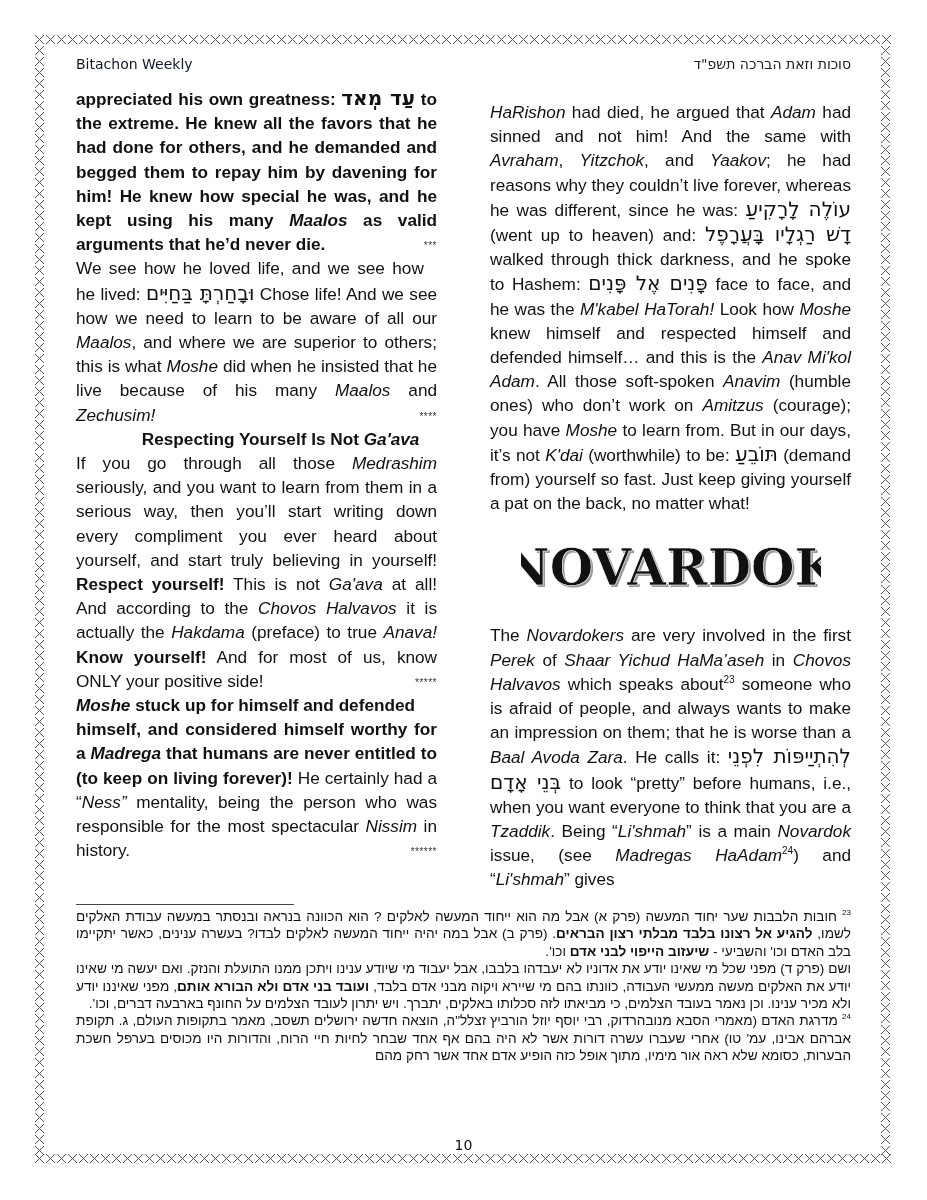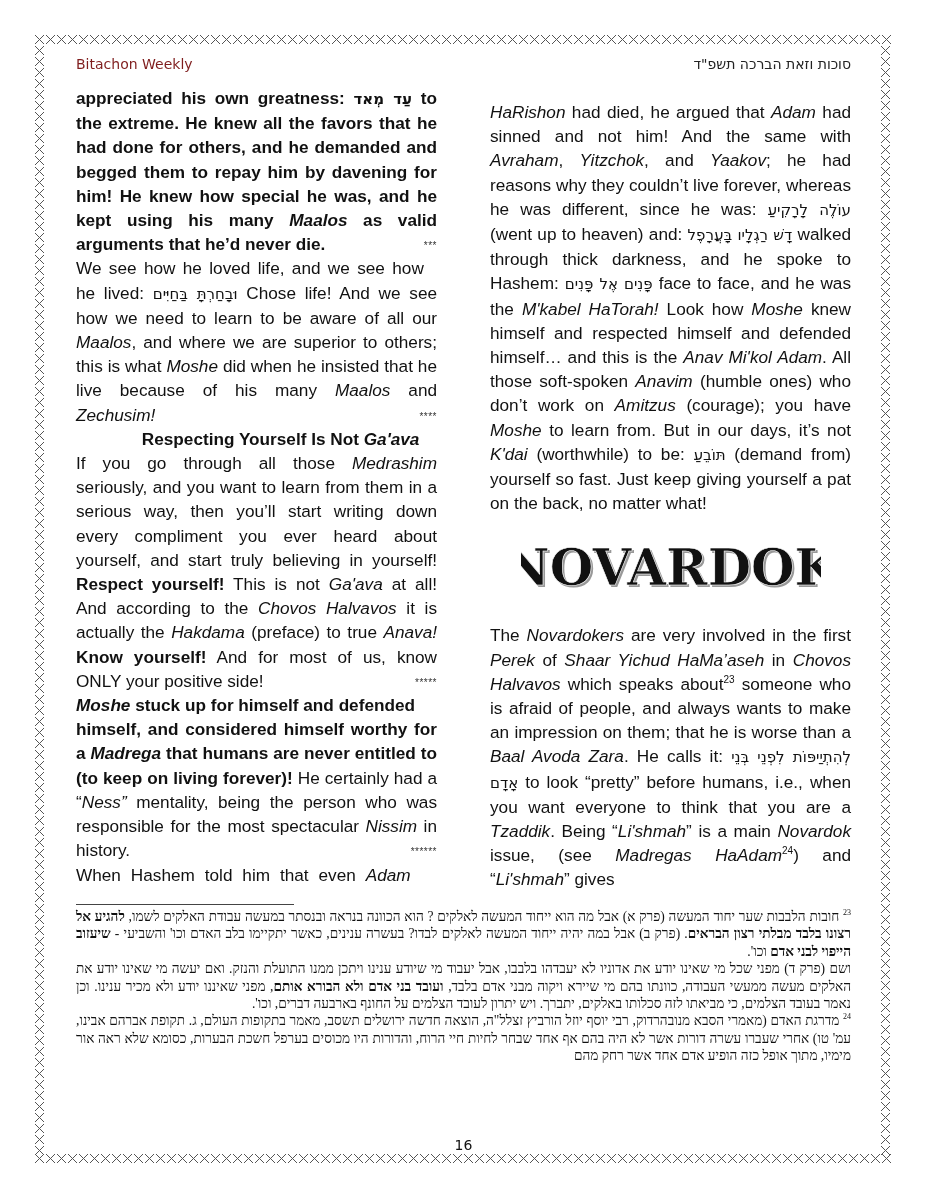--- a/index.html
+++ b/index.html
@@ -1,34 +1,34 @@
 <!DOCTYPE html>
 <html><head>
 <meta charset="utf-8">
 <style>
   html, body { margin: 0; padding: 0; background: #ffffff; }
   body { width: 927px; height: 1200px; position: relative; overflow: hidden; font-family: "Liberation Sans", sans-serif; color: #111; }
   .border-frame { position: absolute; left: 34px; top: 34px; width: 857px; height: 1130px; }
   .border-frame svg { width: 100%; height: 100%; display: block; }
-  .header-left { position: absolute; left: 76px; top: 56px; font-family: "DejaVu Sans", sans-serif; font-size: 14px; color: #7f1d1d; }
+  .header-left { position: absolute; left: 76px; top: 56px; font-family: "DejaVu Sans", sans-serif; font-size: 14px; color: #0f172a; }
   .header-right { position: absolute; right: 76px; top: 56px; font-family: "DejaVu Sans", sans-serif; font-size: 14px; direction: rtl; color: #222; }
   .col { position: absolute; top: 86px; width: 361px; font-size: 17.2px; line-height: 24.2px; text-align: justify; }
   .col-left { left: 76px; }
   .col-right { left: 490px; width: 361px; margin-top: 14px; }
   .col p { margin: 0; }
   .b { font-weight: bold; }
   .i { font-style: italic; }
   .stars { float: right; font-size: 10px; letter-spacing: 0.5px; padding-top: 2px; color: #333; }
   .center-head { text-align: right; font-weight: bold; }
-  .heb { direction: rtl; unicode-bidi: isolate; font-family: "DejaVu Sans", sans-serif; font-size: 15px; }
+  .heb { direction: rtl; unicode-bidi: isolate; font-family: "DejaVu Sans", sans-serif; font-size: 20px; }
   sup { font-size: 10px; line-height: 0; vertical-align: super; }
   .novardok { text-align: center; margin: 22px 0 26px 0; height: 60px; }
   .novardok svg { width: 300px; height: 60px; }
   .fn-rule { position: absolute; left: 76px; top: 904px; width: 218px; height: 1px; background: #444; }
-  .footnotes { position: absolute; left: 76px; top: 908px; width: 775px; direction: rtl; text-align: justify; font-size: 13.6px; line-height: 17.4px; font-family: Liberation Serif, serif; }
+  .footnotes { position: absolute; left: 76px; top: 908px; width: 775px; direction: rtl; text-align: justify; font-size: 13.6px; line-height: 17.4px; font-family: Liberation Sans, sans-serif; }
   .footnotes p { margin: 0; }
   .footnotes sup { font-size: 8px; }
   .page-num { position: absolute; left: 0; width: 927px; top: 1137px; text-align: center; font-family: "DejaVu Sans", sans-serif; font-size: 14px; }
 </style>
 </head>
 <body>
 
 <div class="border-frame">
   <svg id="border-svg" xmlns="http://www.w3.org/2000/svg" preserveAspectRatio="none" viewBox="0 0 857 1130">
       <g stroke="#555" stroke-width="1" fill="none">
@@ -406,23 +406,20 @@
   </p>
   <p class="center-head">
     <span>Respecting Yourself Is Not </span><span class="i">Ga'ava</span>
   </p>
   <p>
     <span>If you go through all those </span><span class="i">Medrashim</span><span> seriously, and you want to learn from them in a serious way, then you’ll start writing down every compliment you ever heard about yourself, and start truly believing in yourself! </span><span class="b">Respect yourself!</span><span> This is not </span><span class="i">Ga'ava</span><span> at all! And according to the </span><span class="i">Chovos Halvavos</span><span> it is actually the </span><span class="i">Hakdama</span><span> (preface) to true </span><span class="i">Anava!</span><span> </span><span class="b">Know yourself!</span><span> And for most of us, know ONLY your positive side!</span><span class="stars">*****</span>
   </p>
   <p>
     <span class="b i">Moshe</span><span class="b"> stuck up for himself and defended himself, and considered himself worthy for a </span><span class="b i">Madrega</span><span class="b"> that humans are never entitled to (to keep on living forever)!</span><span> He certainly had a “</span><span class="i">Ness”</span><span> mentality, being the person who was responsible for the most spectacular </span><span class="i">Nissim</span><span> in history.</span><span class="stars">******</span>
   </p>
-  <p style="text-align-last: justify;">
-    <span>When Hashem told him that even </span><span class="i">Adam</span>
-  </p>
 </div>
 
 <div class="col col-right">
   <p>
     <span class="i">HaRishon</span><span> had died, he argued that </span><span class="i">Adam</span><span> had sinned and not him! And the same with </span><span class="i">Avraham</span><span>, </span><span class="i">Yitzchok</span><span>, and </span><span class="i">Yaakov</span><span>; he had reasons why they couldn’t live forever, whereas he was different, since he was: </span><span class="heb">עוֹלֶה לָרָקִיעַ</span><span> (went up to heaven) and: </span><span class="heb">דָשׁ רַגְלָיו בָּעֲרָפֶל</span><span> walked through thick darkness, and he spoke to Hashem: </span><span class="heb">פָּנִים אֶל פָּנִים</span><span> face to face, and he was the </span><span class="i">M'kabel HaTorah!</span><span> Look how </span><span class="i">Moshe</span><span> knew himself and respected himself and defended himself… and this is the </span><span class="i">Anav Mi'kol Adam</span><span>. All those soft-spoken </span><span class="i">Anavim</span><span> (humble ones) who don’t work on </span><span class="i">Amitzus</span><span> (courage); you have </span><span class="i">Moshe</span><span> to learn from. But in our days, it’s not </span><span class="i">K'dai</span><span> (worthwhile) to be: </span><span class="heb">תּוֹבֵעַ</span><span> (demand from) yourself so fast. Just keep giving yourself a pat on the back, no matter what!</span>
   </p>
 
   <div class="novardok">
     <svg viewBox="0 0 300 60" xmlns="http://www.w3.org/2000/svg">
       <text x="152" y="50" text-anchor="middle" font-family="DejaVu Serif, serif" font-size="50" font-weight="bold" fill="#999">NOVARDOK</text>
@@ -442,13 +439,13 @@
     <sup>23</sup><span> חובות הלבבות שער יחוד המעשה (פרק א) אבל מה הוא ייחוד המעשה לאלקים ? הוא הכוונה בנראה ובנסתר במעשה עבודת האלקים לשמו, </span><span class="b">להגיע אל רצונו בלבד מבלתי רצון הבראים</span><span>. (פרק ב) אבל במה יהיה ייחוד המעשה לאלקים לבדו? בעשרה ענינים, כאשר יתקיימו בלב האדם וכו' והשביעי - </span><span class="b">שיעזוב הייפוי לבני אדם</span><span> וכו'.</span>
   </p>
   <p>
     <span>ושם (פרק ד) מפני שכל מי שאינו יודע את אדוניו לא יעבדהו בלבבו, אבל יעבוד מי שיודע ענינו ויתכן ממנו התועלת והנזק. ואם יעשה מי שאינו יודע את האלקים מעשה ממעשי העבודה, כוונתו בהם מי שיירא ויקוה מבני אדם בלבד, </span><span class="b">ועובד בני אדם ולא הבורא אותם</span><span>, מפני שאיננו יודע ולא מכיר ענינו. וכן נאמר בעובד הצלמים, כי מביאתו לזה סכלותו באלקים, יתברך. ויש יתרון לעובד הצלמים על החונף בארבעה דברים, וכו'.</span>
   </p>
   <p>
     <sup>24</sup><span> מדרגת האדם (מאמרי הסבא מנובהרדוק, רבי יוסף יוזל הורביץ זצלל"ה, הוצאה חדשה ירושלים תשסב, מאמר בתקופות העולם, ג. תקופת אברהם אבינו, עמ' טו) אחרי שעברו עשרה דורות אשר לא היה בהם אף אחד שבחר לחיות חיי הרוח, והדורות היו מכוסים בערפל חשכת הבערות, כסומא שלא ראה אור מימיו, מתוך אופל כזה הופיע אדם אחד אשר רחק מהם</span>
   </p>
 </div>
 
-<div class="page-num">16</div>
+<div class="page-num">10</div>
 
 </body></html>

